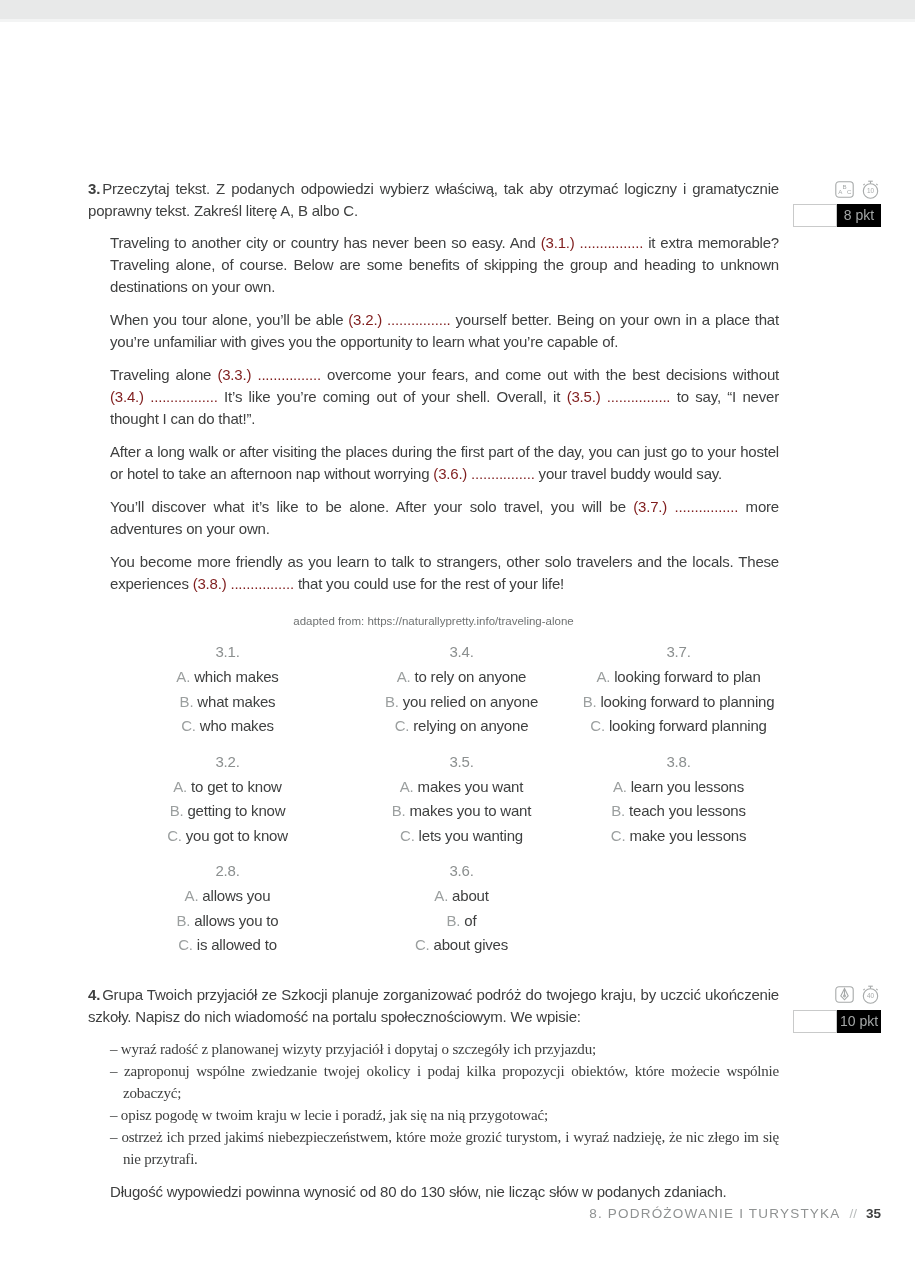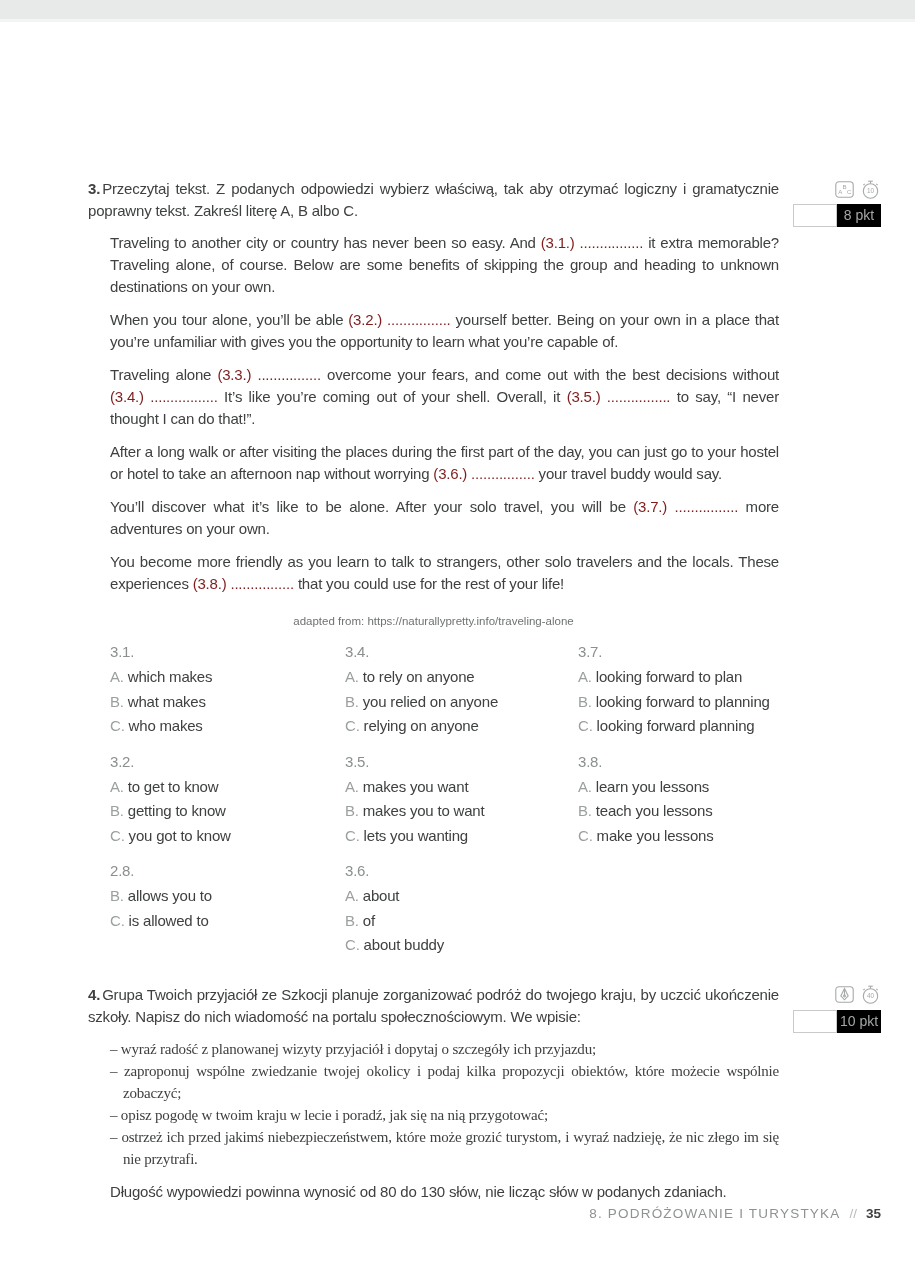--- a/index.html
+++ b/index.html
@@ -11,21 +11,21 @@
   .content{margin:0 34px 0 88px;position:relative;}
   .task{position:relative;}
   .task3{margin-top:156px;}
   .task4{margin-top:16px;}
   .task-main{width:691px;font-size:15px;line-height:22px;letter-spacing:-0.2px;}
   .task-head{margin:0 0 10px 0;text-align:justify;}
   .tnum{font-weight:bold;margin-right:2px;}
   .reading .par{margin:0 0 11px 0;padding-left:22px;text-align:justify;}
   .gap{color:#7f1d1d;}
   .source{margin:15px 0 7px 0;font-size:11.5px;letter-spacing:0;color:#6f7272;text-align:center;}
-  .options{padding-left:22px;display:grid;grid-template-columns:235px 233px 1fr;}
+  .options{padding-left:22px;display:grid;grid-template-columns:235px 233px 1fr;text-align:center;}
   .opt-group{margin-bottom:10px;}
   .opt-num{color:#8b8f8f;line-height:26px;}
   .opt-line{line-height:24.5px;}
   .opt-letter{color:#9b9f9f;margin-right:4px;}
   .bullets{padding-left:22px;font-family:Liberation Serif, serif;}
   .bullet{margin:0;padding-left:13px;text-indent:-13px;text-align:justify;}
   .length-note{margin:11px 0 0 0;padding-left:22px;}
   .task-side{position:absolute;top:0;right:0;width:88px;}
   .side-icons{display:flex;justify-content:flex-end;align-items:center;gap:5px;height:22px;}
   .side-icons svg{display:block;}
@@ -93,20 +93,21 @@
                 <div class="opt-line"><span class="opt-letter">C.</span><span class="opt-text">who makes</span></div>
               </div>
               <div class="opt-group">
                 <div class="opt-num">3.2.</div>
                 <div class="opt-line"><span class="opt-letter">A.</span><span class="opt-text">to get to know</span></div>
                 <div class="opt-line"><span class="opt-letter">B.</span><span class="opt-text">getting to know</span></div>
                 <div class="opt-line"><span class="opt-letter">C.</span><span class="opt-text">you got to know</span></div>
               </div>
               <div class="opt-group">
                 <div class="opt-num">2.8.</div>
+                <div class="opt-line"><span class="opt-letter">A.</span><span class="opt-text">allows you</span></div>
                 <div class="opt-line"><span class="opt-letter">B.</span><span class="opt-text">allows you to</span></div>
                 <div class="opt-line"><span class="opt-letter">C.</span><span class="opt-text">is allowed to</span></div>
               </div>
             </div>
             <div class="opt-col">
               <div class="opt-group">
                 <div class="opt-num">3.4.</div>
                 <div class="opt-line"><span class="opt-letter">A.</span><span class="opt-text">to rely on anyone</span></div>
                 <div class="opt-line"><span class="opt-letter">B.</span><span class="opt-text">you relied on anyone</span></div>
                 <div class="opt-line"><span class="opt-letter">C.</span><span class="opt-text">relying on anyone</span></div>
@@ -114,21 +115,21 @@
               <div class="opt-group">
                 <div class="opt-num">3.5.</div>
                 <div class="opt-line"><span class="opt-letter">A.</span><span class="opt-text">makes you want</span></div>
                 <div class="opt-line"><span class="opt-letter">B.</span><span class="opt-text">makes you to want</span></div>
                 <div class="opt-line"><span class="opt-letter">C.</span><span class="opt-text">lets you wanting</span></div>
               </div>
               <div class="opt-group">
                 <div class="opt-num">3.6.</div>
                 <div class="opt-line"><span class="opt-letter">A.</span><span class="opt-text">about</span></div>
                 <div class="opt-line"><span class="opt-letter">B.</span><span class="opt-text">of</span></div>
-                <div class="opt-line"><span class="opt-letter">C.</span><span class="opt-text">about buddy</span></div>
+                <div class="opt-line"><span class="opt-letter">C.</span><span class="opt-text">about gives</span></div>
               </div>
             </div>
             <div class="opt-col">
               <div class="opt-group">
                 <div class="opt-num">3.7.</div>
                 <div class="opt-line"><span class="opt-letter">A.</span><span class="opt-text">looking forward to plan</span></div>
                 <div class="opt-line"><span class="opt-letter">B.</span><span class="opt-text">looking forward to planning</span></div>
                 <div class="opt-line"><span class="opt-letter">C.</span><span class="opt-text">looking forward planning</span></div>
               </div>
               <div class="opt-group">

